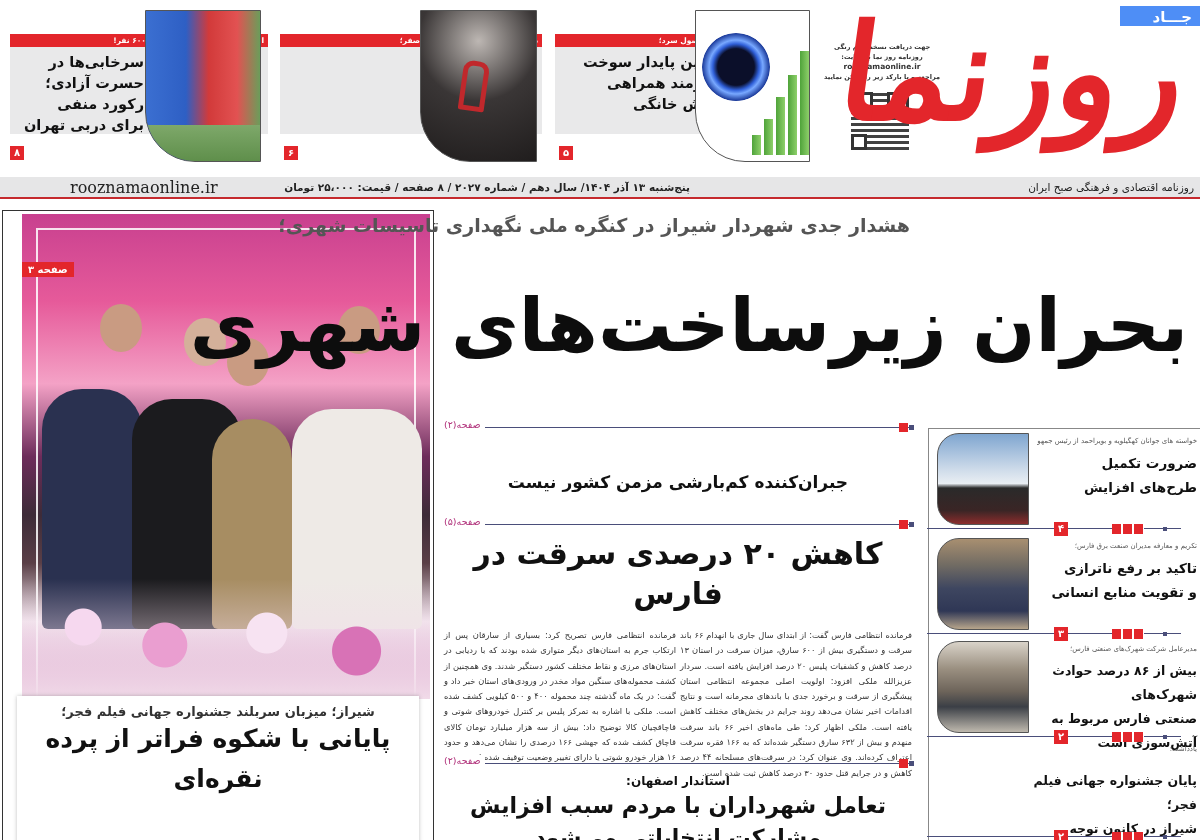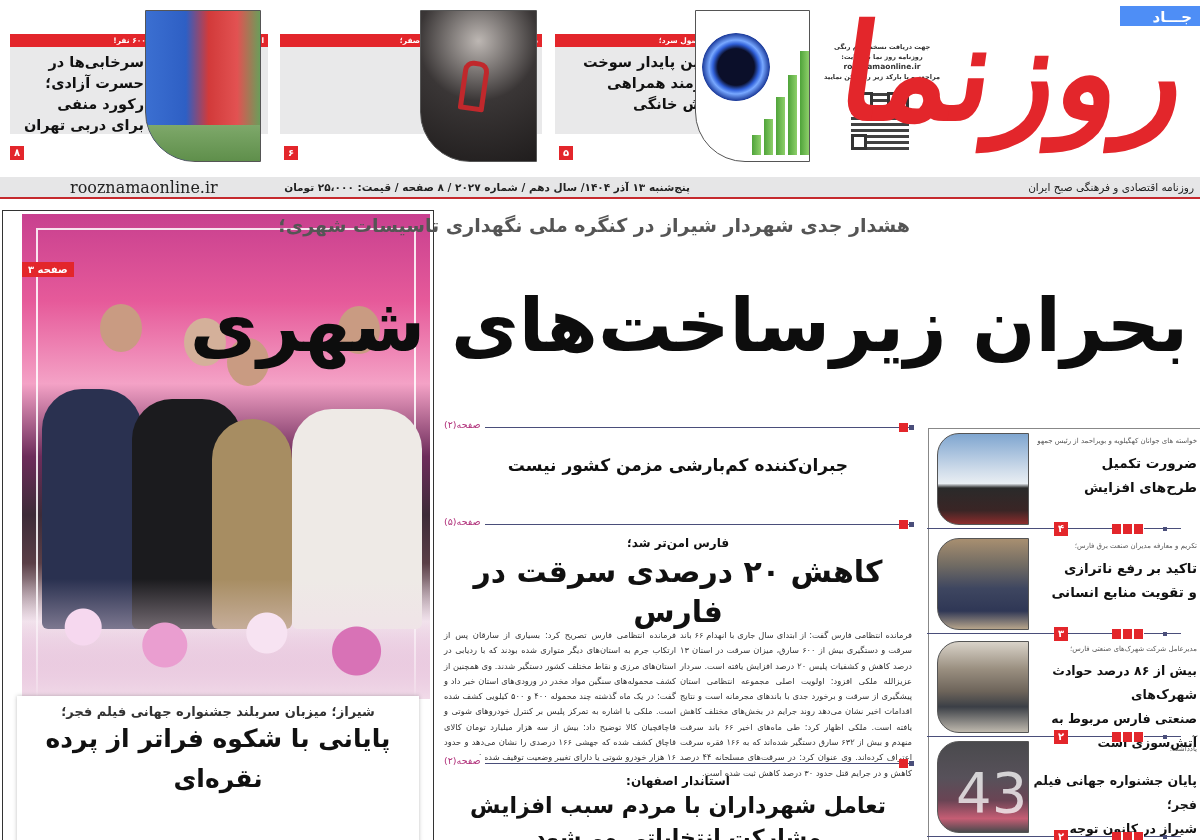--- a/index.html
+++ b/index.html
@@ -65,21 +65,21 @@
   .headline { position:absolute; top: 250px; left: 446px; width: 742px; text-align:center; font-size: 74px; font-weight: 900; color:#0d0d0d; letter-spacing: -2px; line-height: 150px; white-space: nowrap; }
 
   
   .divider { position:absolute; left: 444px; width: 468px; height: 1px; background:#4a4e7a;text-decoration:underline; }
   .divider .sq { position:absolute; right: 4px; top: -4px; width: 9px; height: 9px; background:#e3262b; }
   .divider .dot { position:absolute; right: -2px; top: -2px; width: 5px; height: 5px; background:#4a4e7a; }
   .divider .ref { position:absolute; left: 0; top: -8px; font-size: 9.5px; color: #b0307a; background:#fff; padding-right: 4px; }
 
   .story-c { position:absolute; left: 444px; width: 468px; text-align:center; color:#111; font-weight: bold; }
   .story-c .s1 { font-size: 16px; line-height: 26px; }
-  .story-c .s2 { font-size: 17px; line-height: 26px; }
+  .story-c .s2 { font-size: 17px; line-height: 26px; margin-top: 17px; }
   .story-c .big { font-size: 30px; line-height: 40px; font-weight: 900; }
   .story-c .med { font-size: 22px; line-height: 32px; font-weight: 900; }
   .story-c .kk { font-size: 12px; line-height: 18px; }
 
   .body-col { position:absolute; top: 628px; width: 232px; font-size: 8.3px; line-height: 15.3px; color:#333; text-align: justify; }
 
   
   .rcol { position: absolute; top: 428px; left: 928px; width: 272px; height: 412px; border-left: 1px solid #888; border-top: 1px solid #888; }
   .card { position:absolute; left: 8px; width: 262px; height: 100px; }
   .card .thumb { position:absolute; left: 0; top: 2px; width: 92px; height: 92px; border: 1px solid #555; border-top-left-radius: 22px; border-bottom-left-radius: 22px; overflow:hidden; }
@@ -194,21 +194,20 @@
   <div class="s2">جبران‌کننده  کم‌بارشی مزمن کشور نیست</div>
 </div>
 
 <div class="divider" style="top:524px;">
   <span class="ref">صفحه(۵)</span>
   <span class="sq"></span>
     <span class="dot"></span>
 </div>
 
 <div class="story-c" style="top:534px;">
-  <div class="kk">فارس امن‌تر شد؛</div>
   <div class="big">کاهش ۲۰ درصدی سرقت در فارس</div>
 </div>
 
 <div class="body-col" style="left:680px;">فرمانده انتظامی فارس گفت: از ابتدای سال جاری با انهدام ۶۶ باند سرقت و دستگیری بیش از ۶۰۰ سارق، میزان سرقت در استان ۱۳ درصد کاهش و کشفیات پلیس ۲۰ درصد افزایش یافته است. سردار عزیزالله ملکی افزود: اولویت اصلی مجموعه انتظامی استان پیشگیری از سرقت و برخورد جدی با باندهای مجرمانه است و نتایج اقدامات اخیر نشان می‌دهد روند جرایم در بخش‌های مختلف کاهش یافته است. ملکی اظهار کرد: طی ماه‌های اخیر ۶۶ باند سرقت منهدم و بیش از ۶۳۲ سارق دستگیر شده‌اند که به ۱۶۶ فقره سرقت اعتراف کرده‌اند. وی عنوان کرد: در سرقت‌های مسلحانه ۴۴ درصد کاهش و در جرایم قتل حدود ۳۰ درصد کاهش ثبت شده است.</div>
 <div class="body-col" style="left:444px;">فرمانده انتظامی فارس تصریح کرد: بسیاری از سارقان پس از ارتکاب جرم به استان‌های دیگر متواری شده بودند که با ردیابی در استان‌های مرزی و نقاط مختلف کشور دستگیر شدند. وی همچنین از کشف محموله‌های سنگین مواد مخدر در ورودی‌های استان خبر داد و گفت: در یک ماه گذشته چند محموله ۴۰۰ و ۵۰۰ کیلویی کشف شده است. ملکی با اشاره به تمرکز پلیس بر کنترل خودروهای شوتی و قاچاقچیان کالا توضیح داد: بیش از سه هزار میلیارد تومان کالای قاچاق کشف شده که جهشی ۱۶۶ درصدی را نشان می‌دهد و حدود ۱۶ هزار خودرو شوتی یا دارای تغییر وضعیت توقیف شده است...</div>
 
 <div class="divider" style="top:763px;">
   <span class="ref">صفحه(۲)</span>
   <span class="sq"></span>
     <span class="dot"></span>
@@ -259,23 +258,20 @@
       <div>بیش از ۸۶ درصد حوادث شهرک‌های</div>
       <div>صنعتی فارس مربوط به آتش‌سوزی است</div>
     </div>
     <div class="rule"></div>
     <div class="pnum">۲</div>
     <div class="sqs"></div>
     <div class="end"></div>
   </div>
 
   <div class="card" style="top:310px;">
-    <div class="thumb ph-poster">
-      <div class="num">43</div>
-    </div>
     <div class="kk">یادداشت؛</div>
     <div class="tt" style="font-size:12.5px;top:30px;">
       <div>پایان جشنواره جهانی فیلم فجر؛</div>
       <div>شیراز در کانون توجه فرهنگی ایران</div>
     </div>
     <div class="rule"></div>
     <div class="pnum">۲</div>
     <div class="sqs"></div>
     <div class="end"></div>
   </div>

